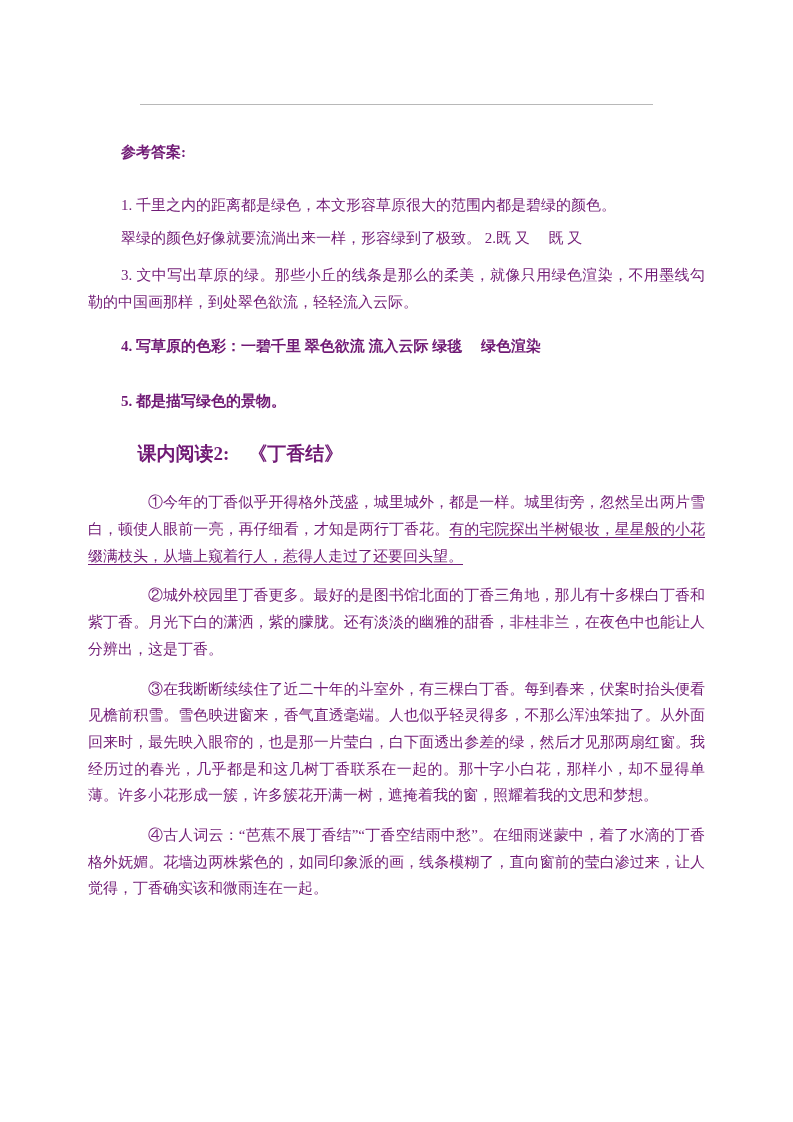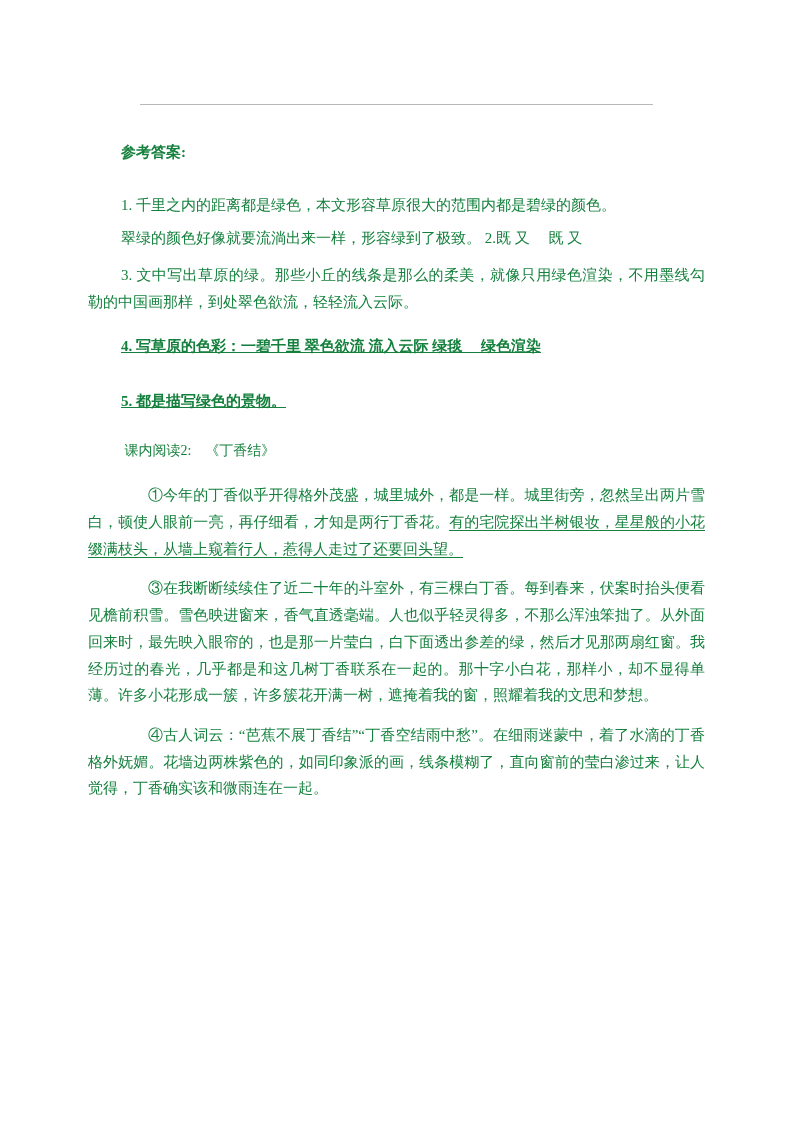--- a/index.html
+++ b/index.html
@@ -6,21 +6,21 @@
     margin: 0;
     padding: 0;
     background: #ffffff;
   }
   .page {
     position: relative;
     width: 793px;
     height: 1122px;
     margin: 0 auto;
     background: #ffffff;
-    color: #15803d;
+    color: #701a75;
     font-family: "Liberation Serif", "DejaVu Serif", serif;
     font-size: 15px;
     line-height: 1.78;
     box-sizing: border-box;
     padding: 104px 88px 40px 88px;
     overflow: hidden;
   }
   .top-rule {
     border: none;
     border-top: 1px solid #b8b8b8;
@@ -31,24 +31,24 @@
   .ans-title {
     font-weight: bold;
     text-indent: 2.2em;
     margin: 0 0 26px 0;
   }
   .ans-item {
     text-indent: 2.2em;
     margin: 0 0 7px 0;
   }
   .ans-item.spaced { margin-top: 14px; }
-  .bold { font-weight: bold; text-decoration: underline; }
+  .bold { font-weight: bold; }
   .reading-heading {
-    font-size: 14px;
-    font-weight: normal;
+    font-size: 19px;
+    font-weight: bold;
     line-height: 1.4;
     margin: 26px 0 22px 0;
     text-indent: 2.6em;
     text-align: left;
   }
   .body-para {
     text-indent: 4em;
     margin: 0 0 13px 0;
   }
   .u { text-decoration: underline; text-underline-offset: 3px; }
@@ -65,20 +65,21 @@
   <p class="ans-item" style="">1. 千里之内的距离都是绿色，本文形容草原很大的范围内都是碧绿的颜色。</p>
   <p class="ans-item" style="margin-bottom:10px;font-family:Liberation Serif, serif;">翠绿的颜色好像就要流淌出来一样，形容绿到了极致。 2.既 又　 既 又</p>
   <p class="ans-item">3. 文中写出草原的绿。那些小丘的线条是那么的柔美，就像只用绿色渲染，不用墨线勾勒的中国画那样，到处翠色欲流，轻轻流入云际。</p>
   <p class="ans-item spaced bold" style="margin-top:18px;">4. 写草原的色彩：一碧千里 翠色欲流 流入云际 绿毯　 绿色渲染</p>
   <p class="ans-item spaced bold" style="margin-top:28px;">5. 都是描写绿色的景物。</p>
 
   <h2 class="reading-heading">课内阅读2:　《丁香结》</h2>
 
   <p class="body-para"><span>①今年的丁香似乎开得格外茂盛，城里城外，都是一样。城里街旁，忽然呈出两片雪白，顿使人眼前一亮，再仔细看，才知是两行丁香花。</span><span class="u">有的宅院探出半树银妆，星星般的小花缀满枝头，从墙上窥着行人，惹得人走过了还要回头望。</span></p>
 
+  <p class="body-para">②城外校园里丁香更多。最好的是图书馆北面的丁香三角地，那儿有十多棵白丁香和紫丁香。月光下白的潇洒，紫的朦胧。还有淡淡的幽雅的甜香，非桂非兰，在夜色中也能让人分辨出，这是丁香。</p>
 
   <p class="body-para">③在我断断续续住了近二十年的斗室外，有三棵白丁香。每到春来，伏案时抬头便看见檐前积雪。雪色映进窗来，香气直透毫端。人也似乎轻灵得多，不那么浑浊笨拙了。从外面回来时，最先映入眼帘的，也是那一片莹白，白下面透出参差的绿，然后才见那两扇红窗。我经历过的春光，几乎都是和这几树丁香联系在一起的。那十字小白花，那样小，却不显得单薄。许多小花形成一簇，许多簇花开满一树，遮掩着我的窗，照耀着我的文思和梦想。</p>
 
   <p class="body-para">④古人词云：“芭蕉不展丁香结”“丁香空结雨中愁”。在细雨迷蒙中，着了水滴的丁香格外妩媚。花墙边两株紫色的，如同印象派的画，线条模糊了，直向窗前的莹白渗过来，让人觉得，丁香确实该和微雨连在一起。</p>
 
 
 
 </div>
 
 </body></html>

